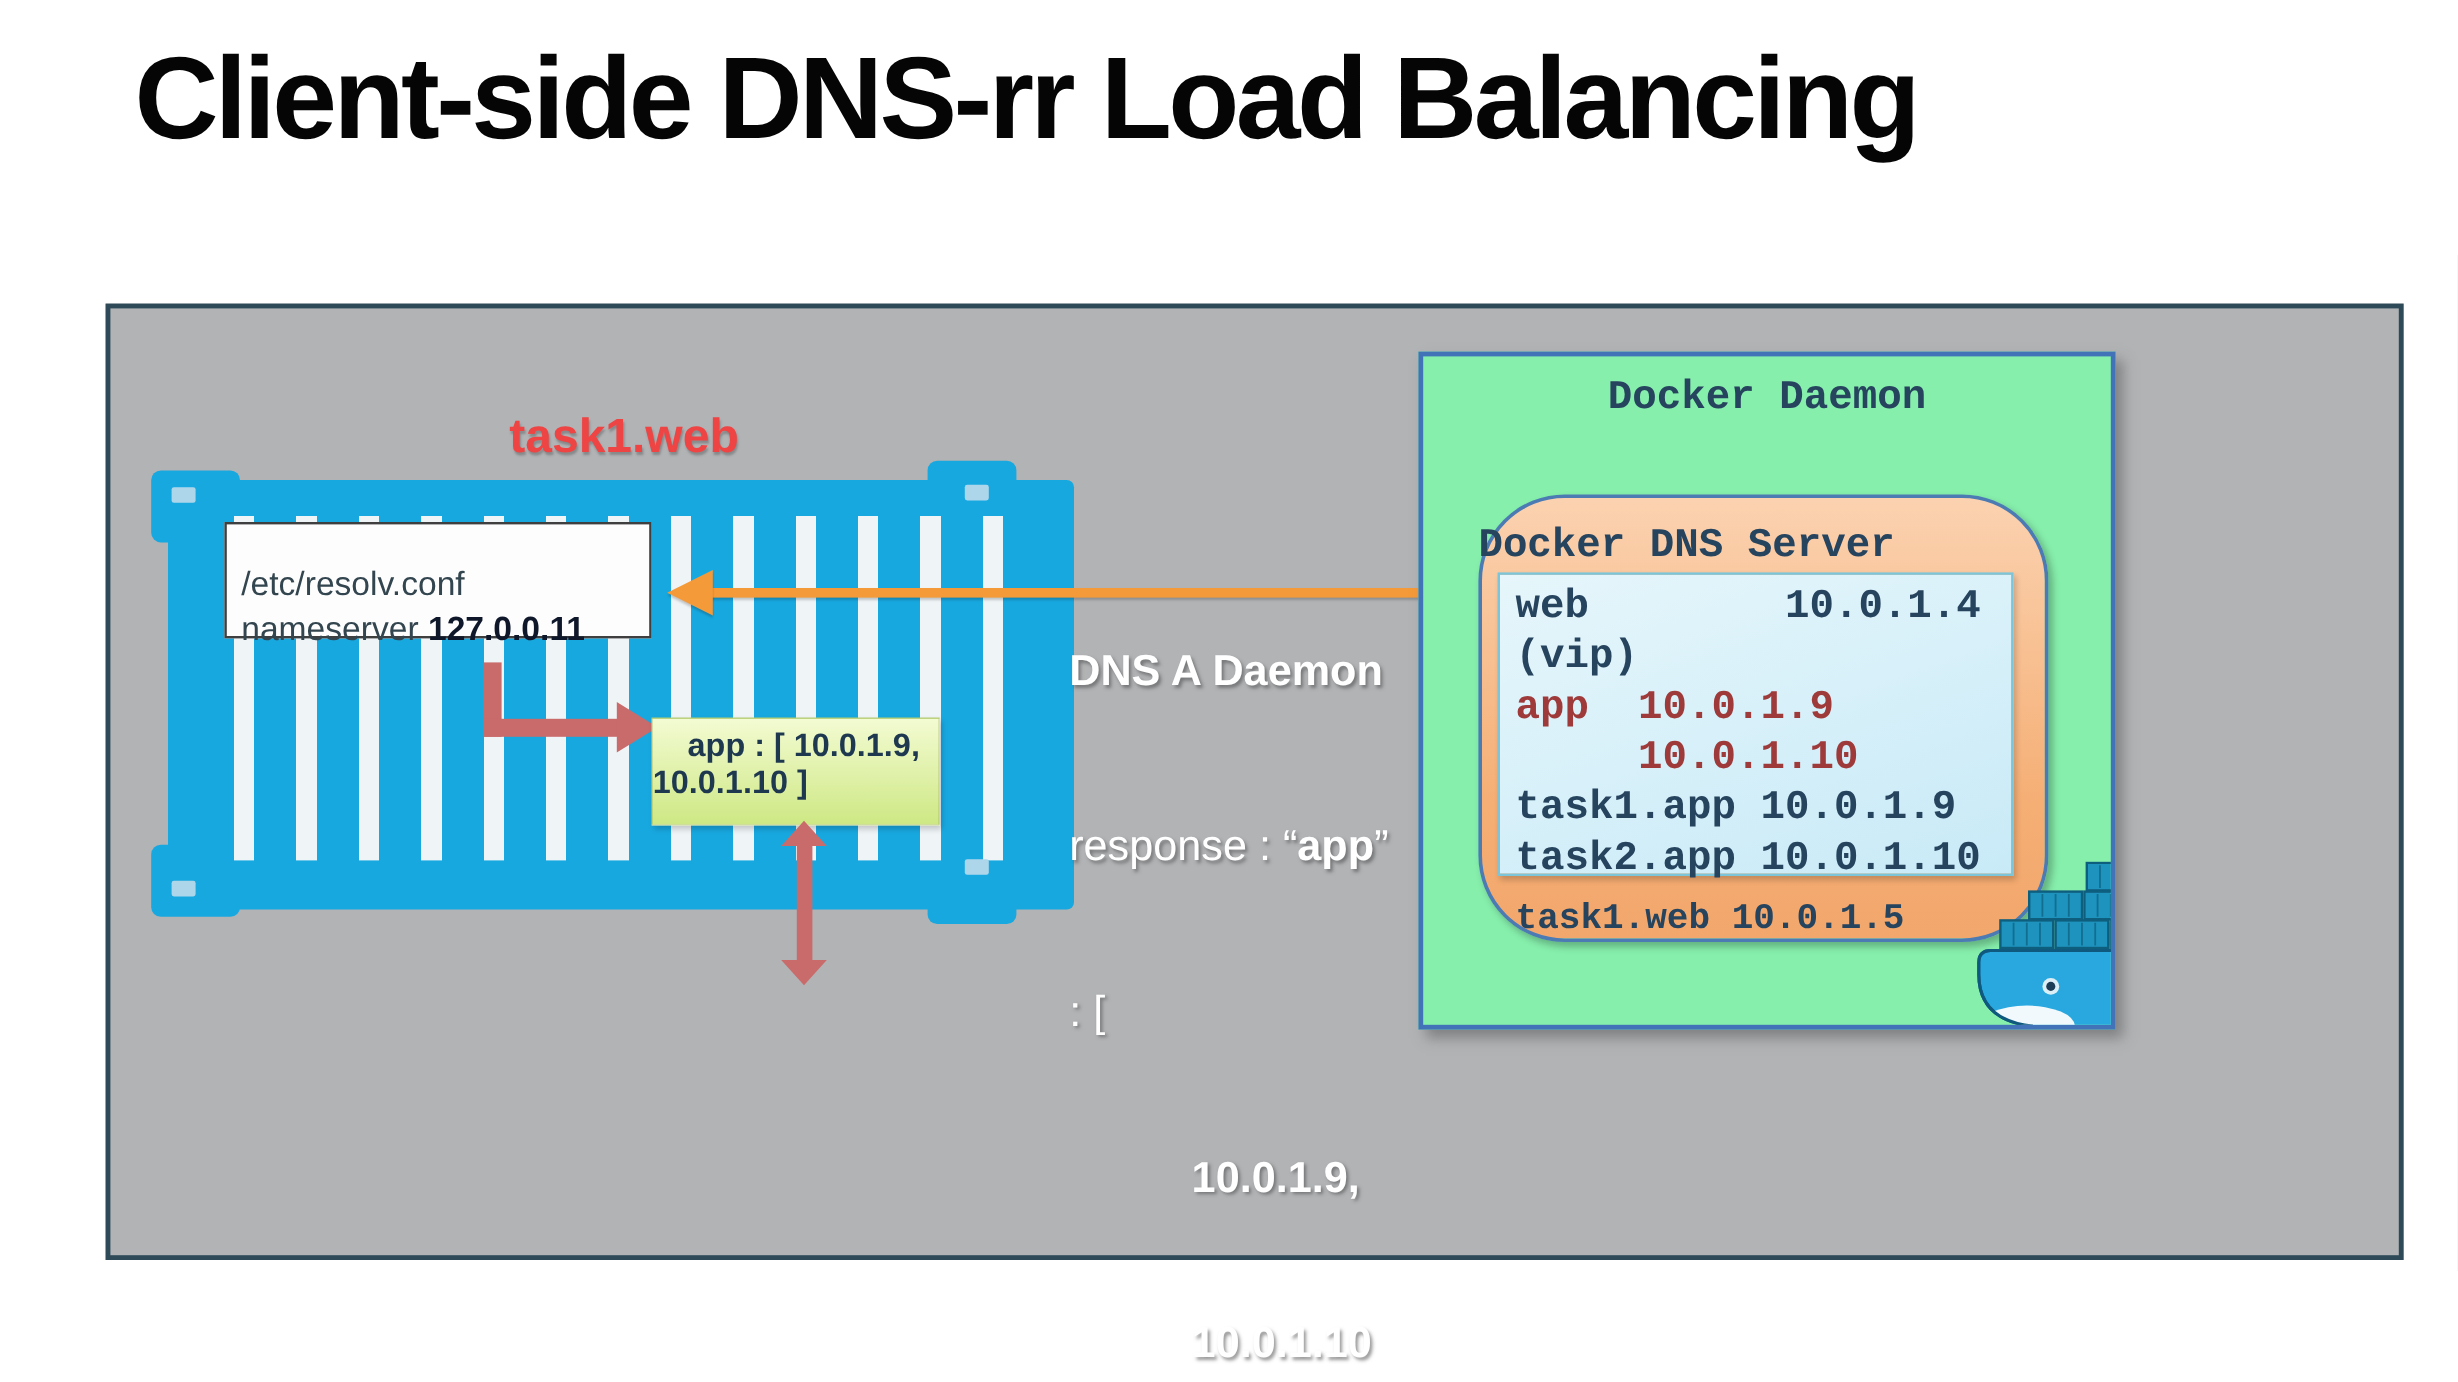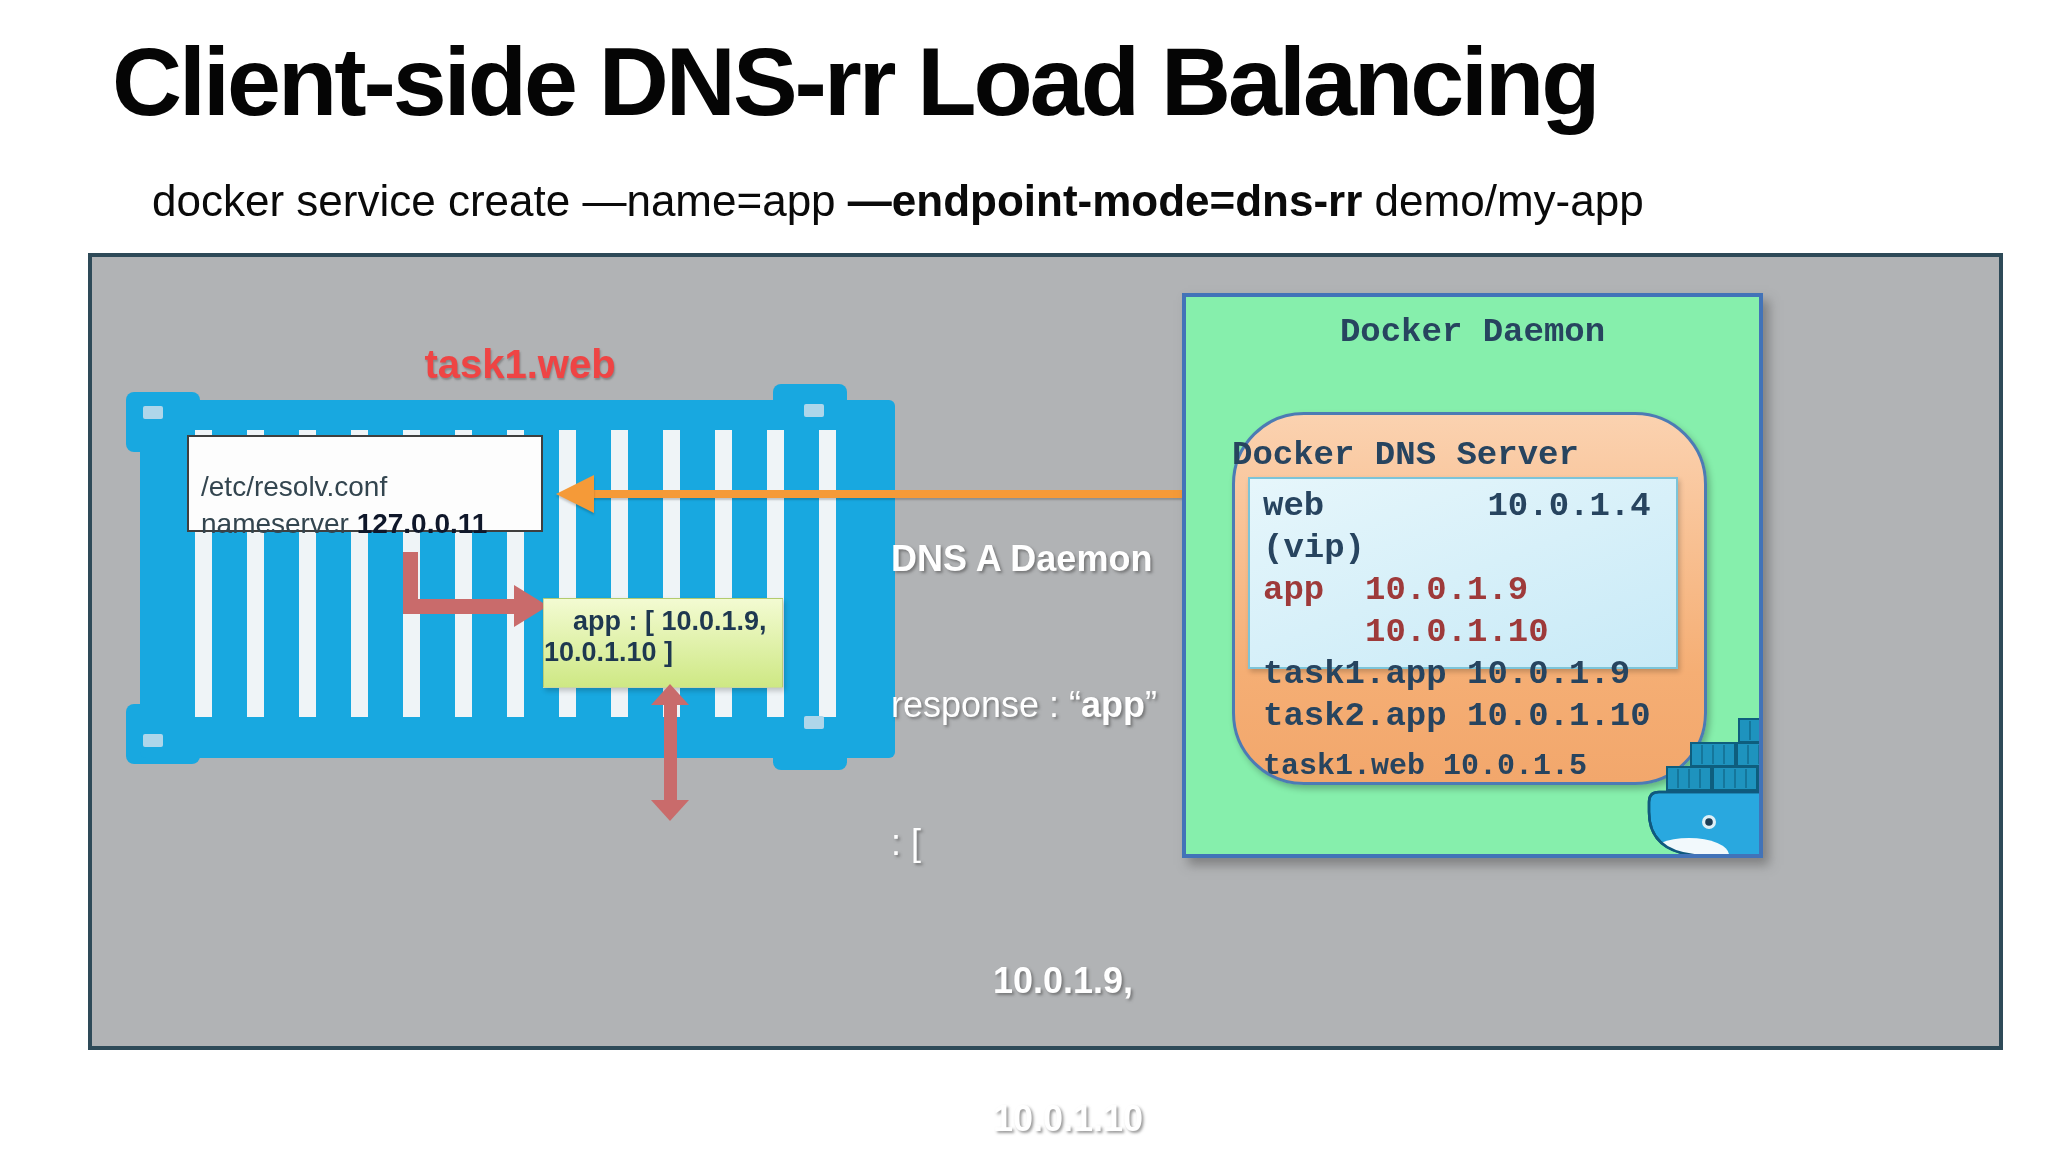--- a/index.html
+++ b/index.html
@@ -77,36 +77,35 @@
   #daemon{left:1182px;top:293px;width:581px;height:565px;background:#86efac;
           border:4px solid #4273B8;box-sizing:border-box;overflow:hidden;
           box-shadow:6px 7px 10px rgba(90,90,90,.55);}
   .mono{font-family:"Liberation Mono",monospace;}
   #daemon-title{left:0;top:16px;width:100%;text-align:center;font-size:34px;font-weight:700;color:#27445F;}
   #dns-server-box{left:46px;top:115px;width:475px;height:373px;border-radius:72px;
                   background:linear-gradient(180deg,#FBD2B0 0%,#F5AE74 70%,#F2A76C 100%);
                   border:3px solid #4C7BB4;box-sizing:border-box;
                   box-shadow:3px 4px 6px rgba(0,0,0,.25);}
   #dns-server-title{left:46px;top:139px;width:475px;text-align:left;font-size:34px;font-weight:700;color:#27445F;}
-  #dns-table{left:62px;top:180px;width:430px;height:192px;
+  #dns-table{left:62px;top:180px;width:430px;height:253px;
              background:linear-gradient(160deg,#E6F6FB 0%,#C8EAF7 100%);
              border:2px solid #7CC4D8;box-sizing:border-box;
              box-shadow:2px 3px 5px rgba(0,0,0,.2);padding:6px 0 0 13px;}
   .trow{white-space:pre;font-family:"Liberation Mono",monospace;font-size:34px;font-weight:700;line-height:42px;}
   .trow.navy{color:#27445F;} .trow.red{color:#9E3A3A;}
   #dns-footer-row{left:77px;top:440px;white-space:pre;font-size:30px;font-weight:700;color:#27445F;margin-top:12px;}
   #whale{left:459px;top:421px;width:118px;height:140px;}
 </style>
 </head>
 <body>
 
 <div id="stage">
 
   <div id="slide-title" class="abs">Client-side DNS-rr Load Balancing</div>
-  <div id="slide-command" class="abs"><span>docker service create </span><span>—name=app </span><span class="b">—endpoint-mode=dns-rr</span><span> demo/my-app</span></div>
 
   <div id="panel" class="abs"></div>
 
   <div id="container-label" class="abs">task1.web</div>
   <div id="corner-tl" class="abs cblue corner"></div>
   <div id="corner-bl" class="abs cblue corner"></div>
   <div id="corner-tr" class="abs cblue corner"></div>
   <div id="corner-br" class="abs cblue corner"></div>
   <div id="cont-body" class="abs cblue"></div>
   <div id="slats" class="abs"></div>

